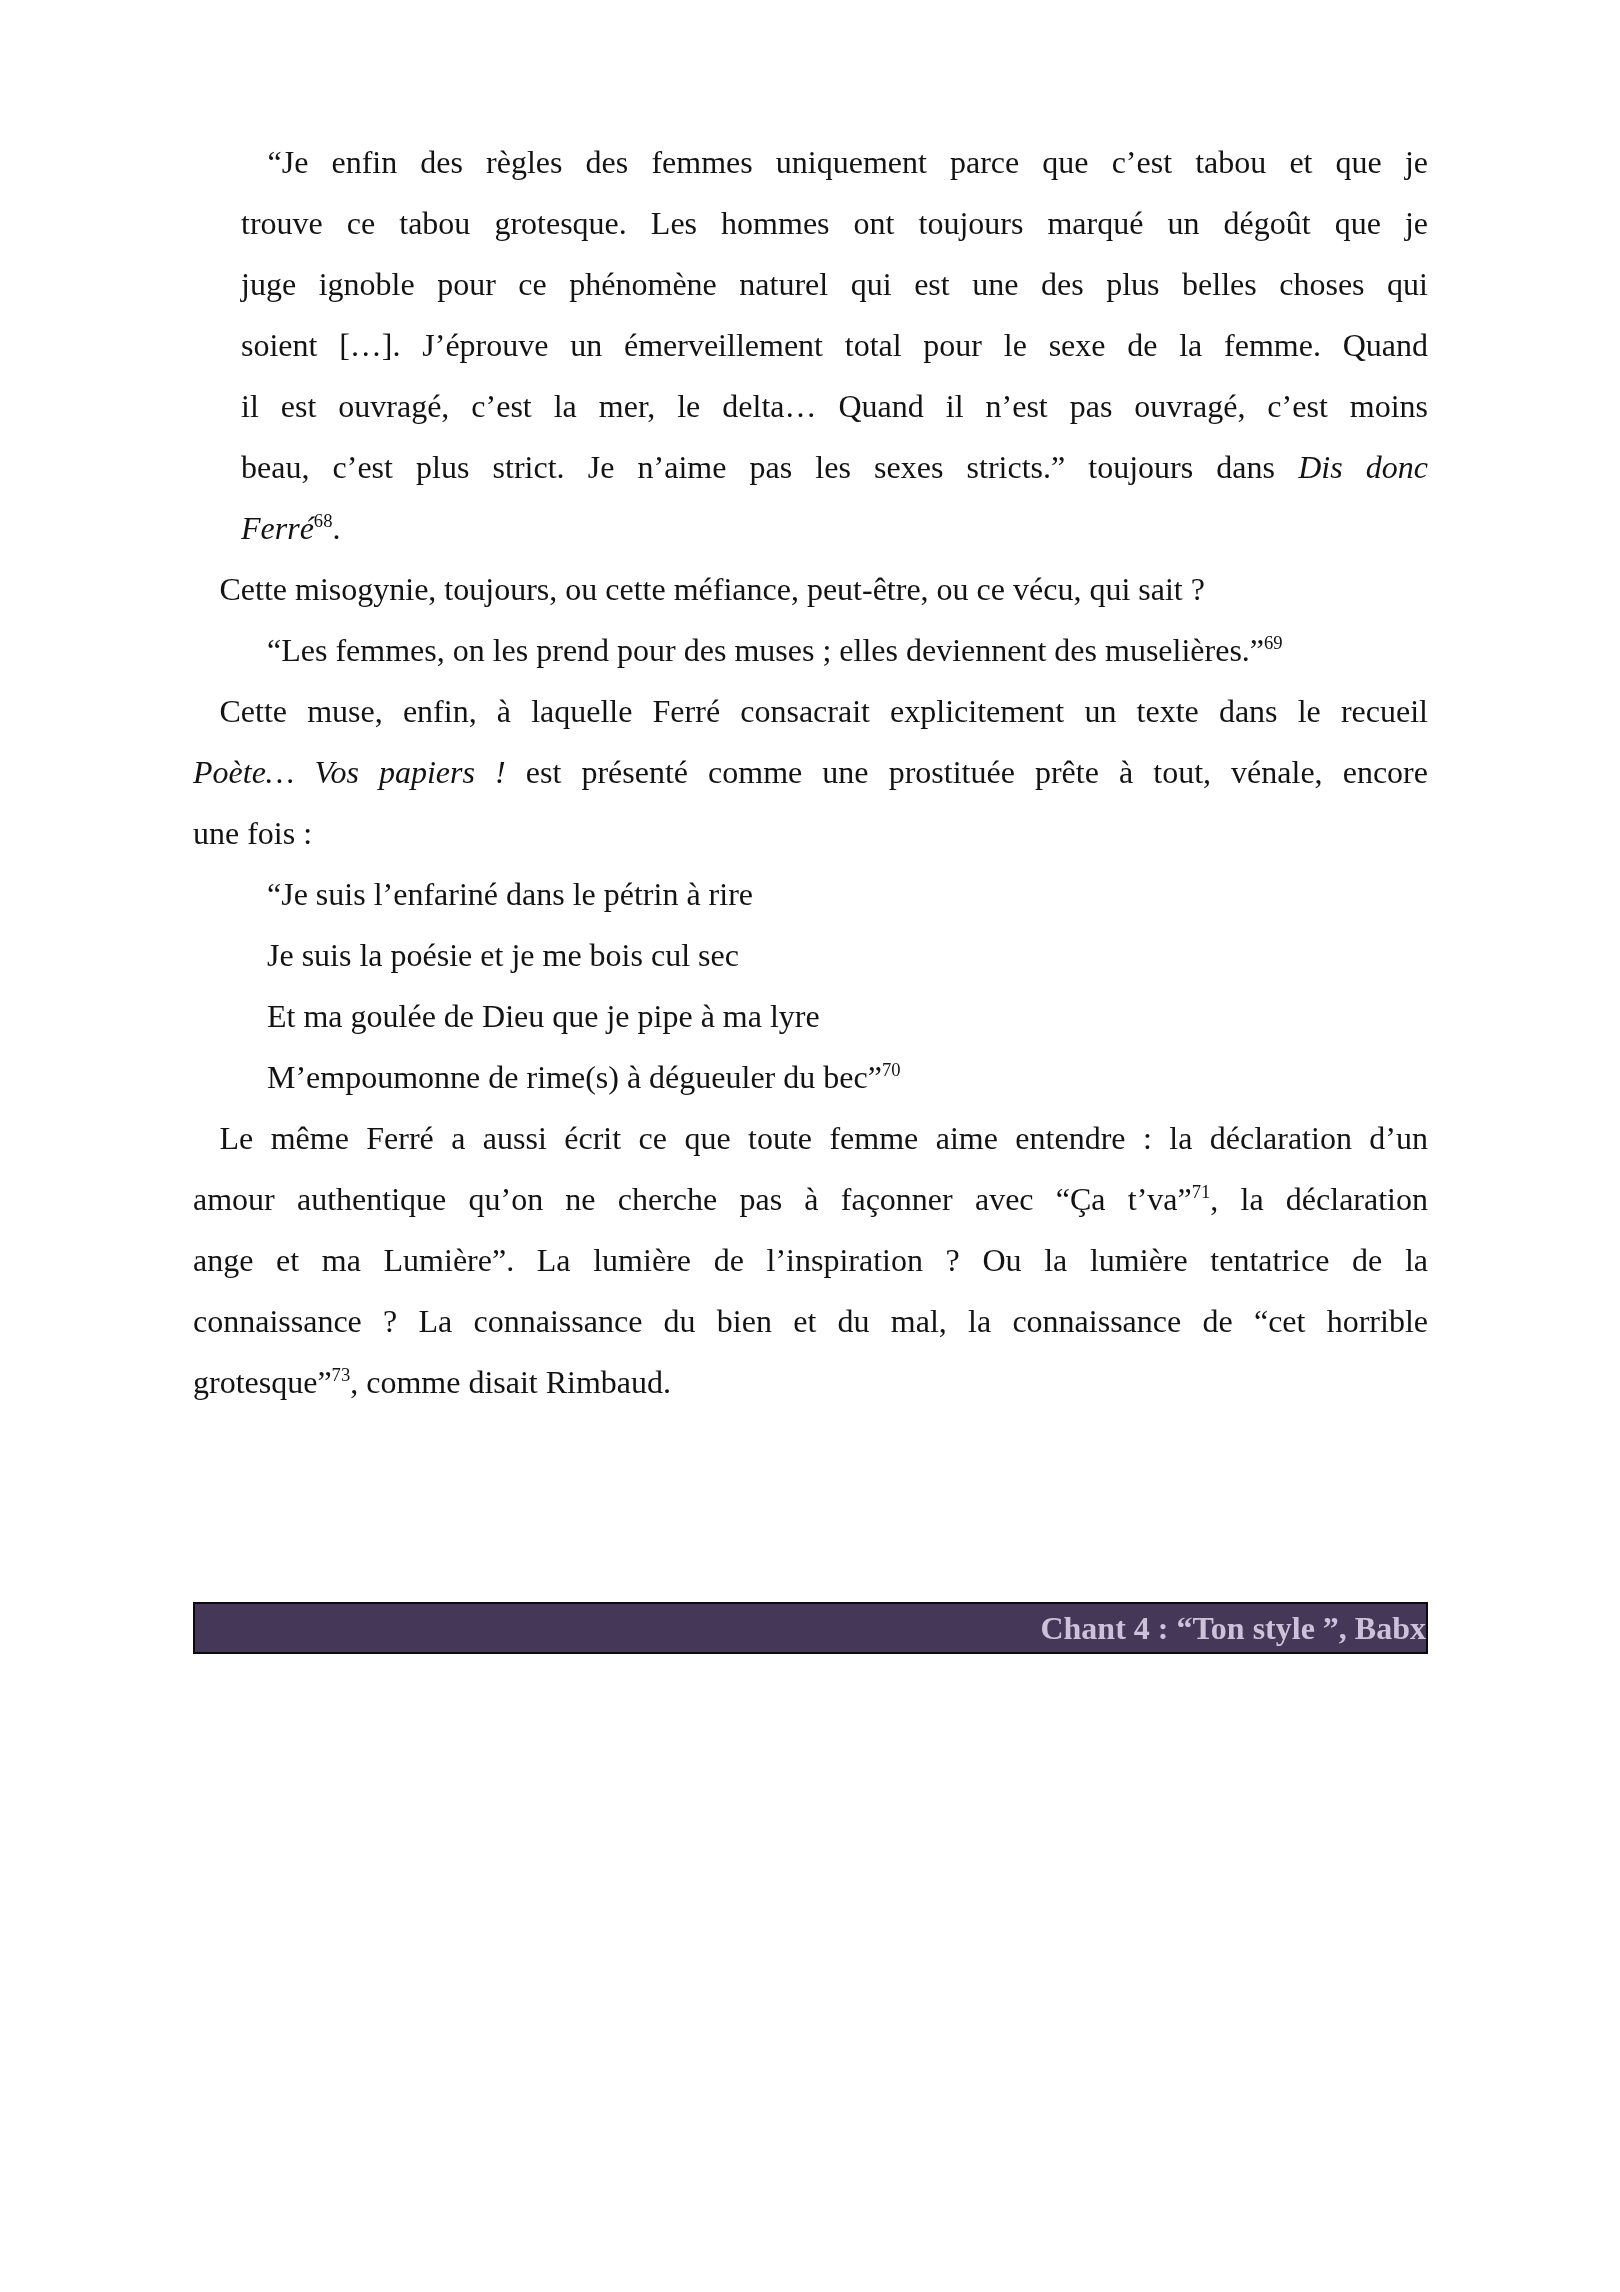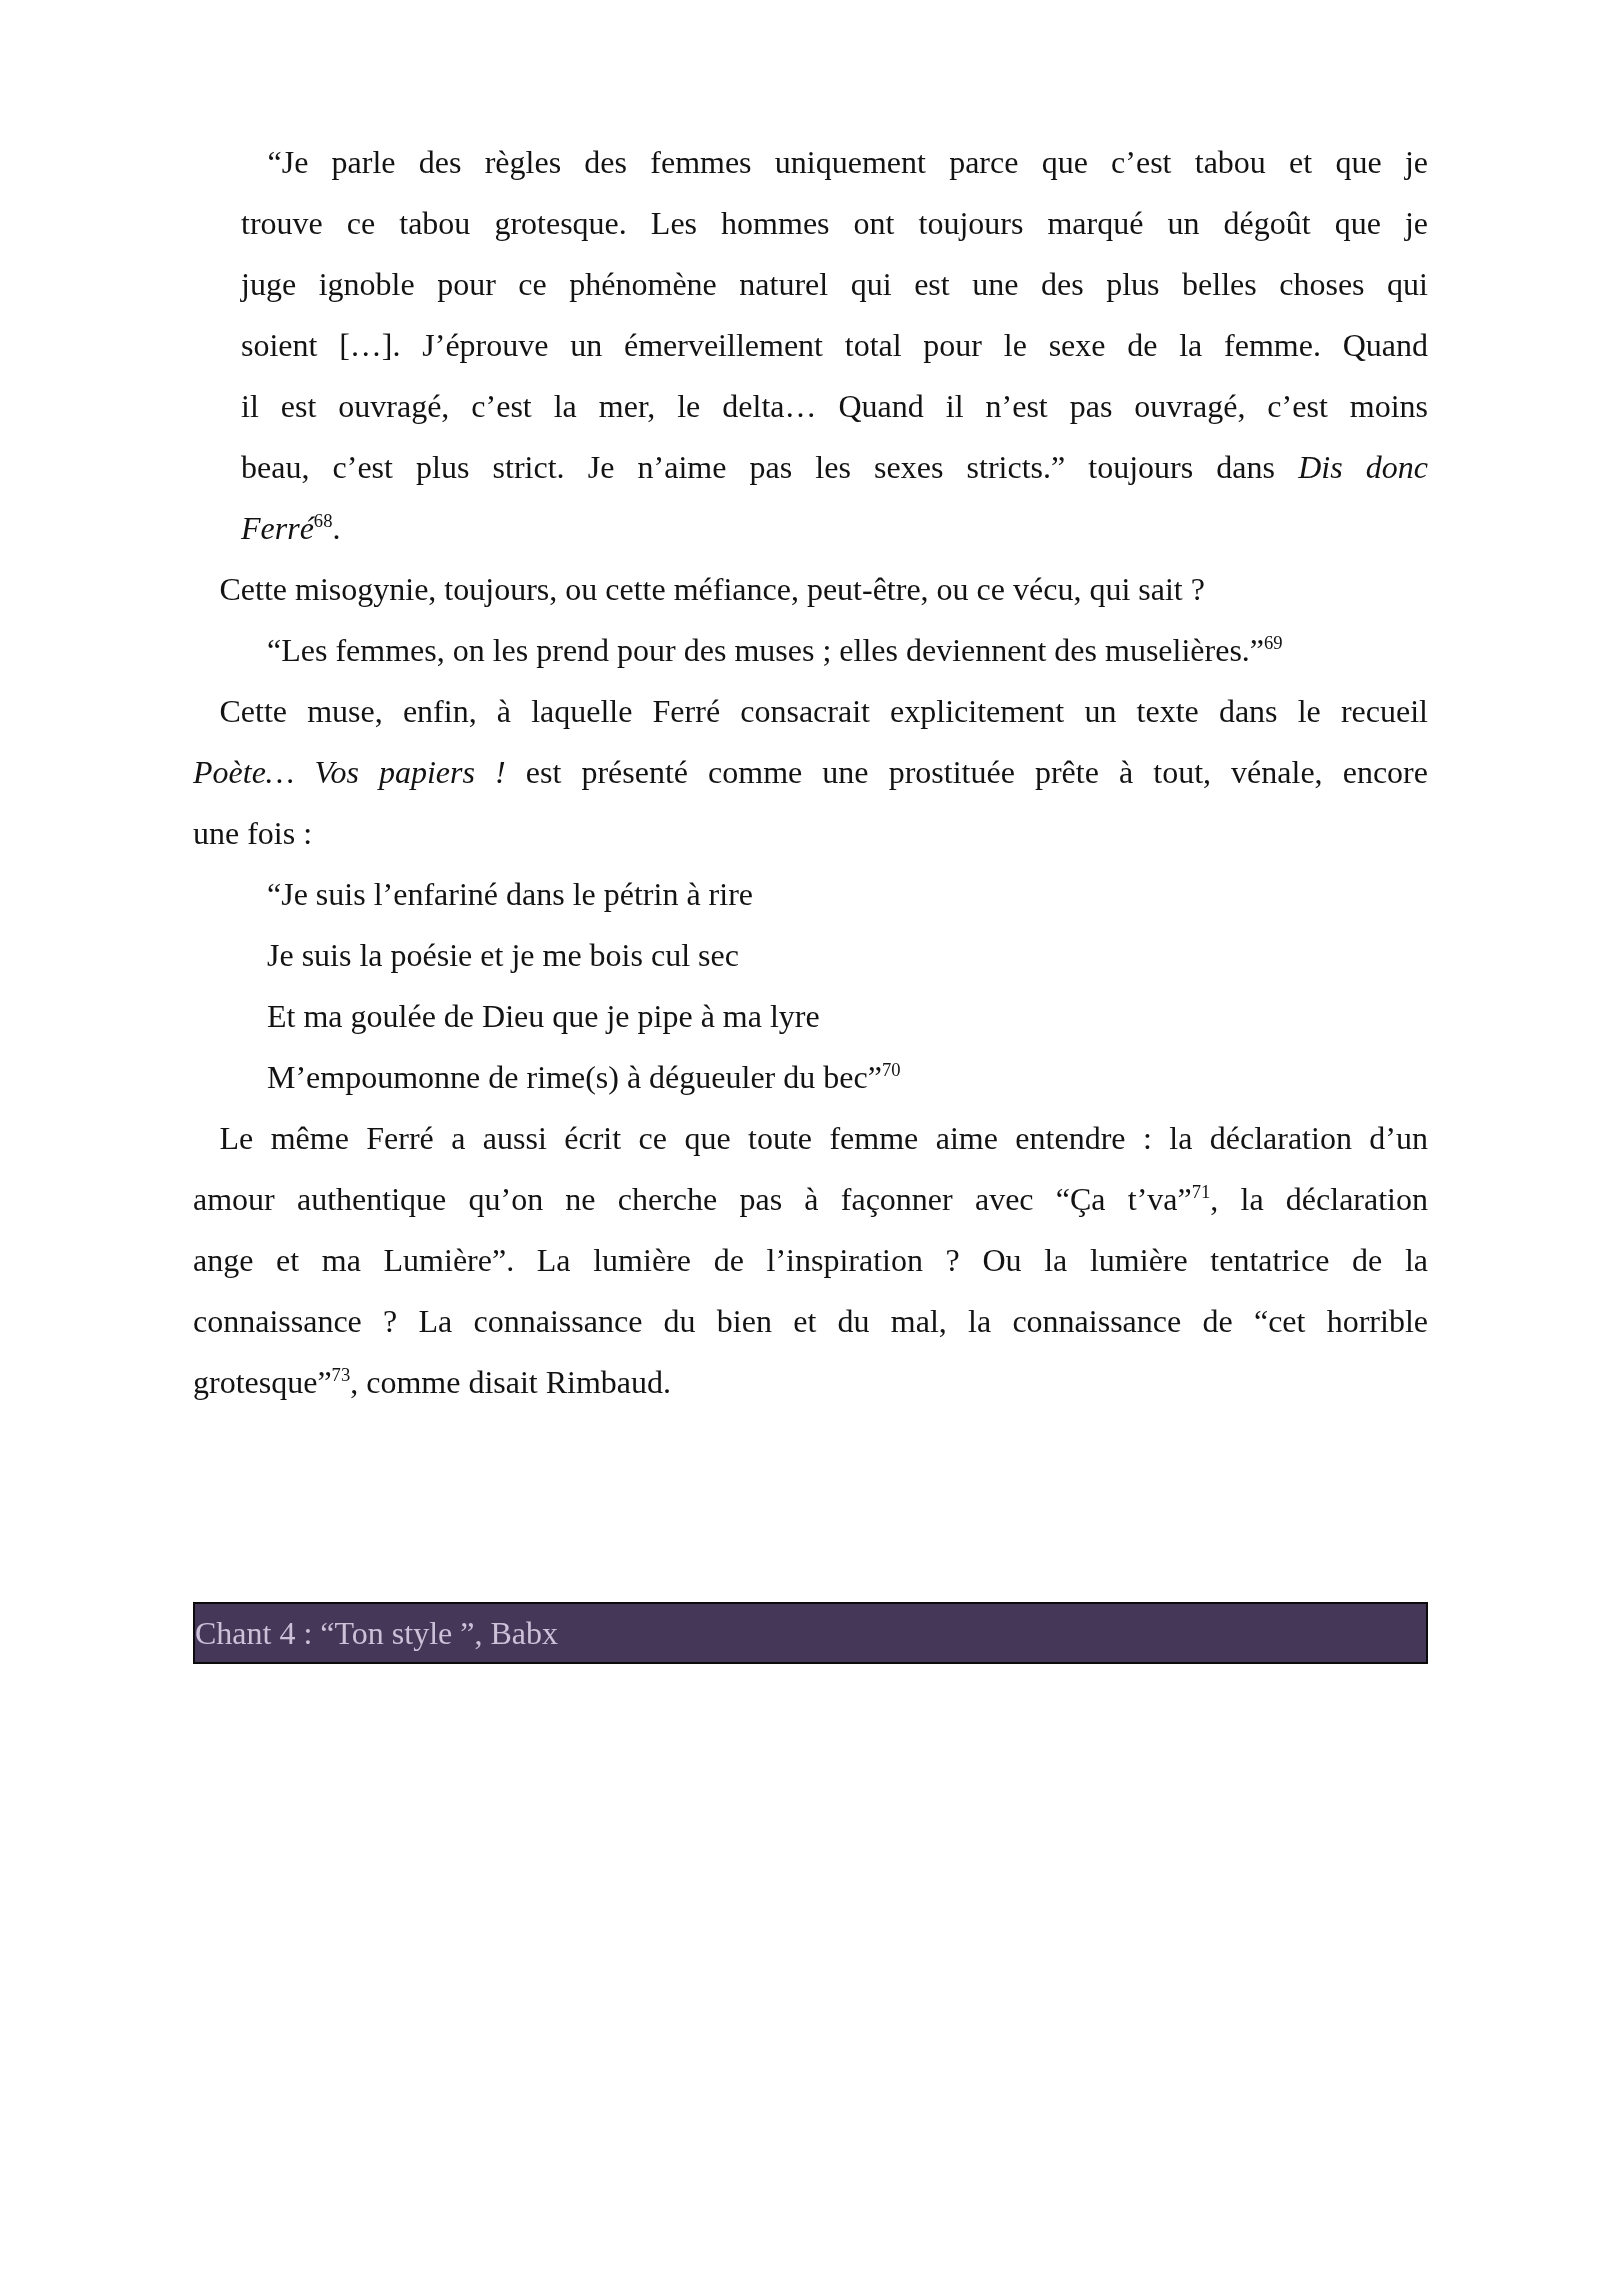--- a/index.html
+++ b/index.html
@@ -36,38 +36,38 @@
   sup {
     font-size: 18.6px;
     line-height: 0;
     vertical-align: super;
   }
   .banner {
     position: absolute;
     left: 193px;
     top: 1602px;
     width: 1235px;
-    height: 62px;
+    height: 52px;
     box-sizing: border-box;
     border: 2.9px solid #0b0b0b;
     background: #453758;
     color: #cbc1d9;
     display: flex;
     align-items: center;
-    justify-content: flex-start;
-    font-weight: normal;
+    justify-content: flex-end;
+    font-weight: bold;
     font-size: 32px;
   }
 </style>
 </head>
 <body>
 
 <div class="page" style="background: rgb(255, 255, 255);">
   <div class="doc-body">
-      <div class="line ind-quote-first just"><span>“Je parle des règles des femmes uniquement parce que c’est tabou et que je</span></div>
+      <div class="line ind-quote-first just"><span>“Je enfin des règles des femmes uniquement parce que c’est tabou et que je</span></div>
       <div class="line ind-quote just"><span>trouve ce tabou grotesque. Les hommes ont toujours marqué un dégoût que je</span></div>
       <div class="line ind-quote just"><span>juge ignoble pour ce phénomène naturel qui est une des plus belles choses qui</span></div>
       <div class="line ind-quote just"><span>soient […]. J’éprouve un émerveillement total pour le sexe de la femme. Quand</span></div>
       <div class="line ind-quote just"><span>il est ouvragé, c’est la mer, le delta… Quand il n’est pas ouvragé, c’est moins</span></div>
       <div class="line ind-quote just"><span>beau, c’est plus strict. Je n’aime pas les sexes stricts.” toujours dans </span><span class="it">Dis donc</span></div>
       <div class="line ind-quote"><span class="it">Ferré</span><sup>68</sup><span>.</span></div>
       <div class="line ind-par"><span>Cette misogynie, toujours, ou cette méfiance, peut-être, ou ce vécu, qui sait ?</span></div>
       <div class="line ind-poem"><span>“Les femmes, on les prend pour des muses ; elles deviennent des muselières.”</span><sup>69</sup></div>
       <div class="line ind-par just"><span>Cette muse, enfin, à laquelle Ferré consacrait explicitement un texte dans le recueil</span></div>
       <div class="line  just"><span class="it">Poète… Vos papiers !</span><span> est présenté comme une prostituée prête à tout, vénale, encore</span></div>

